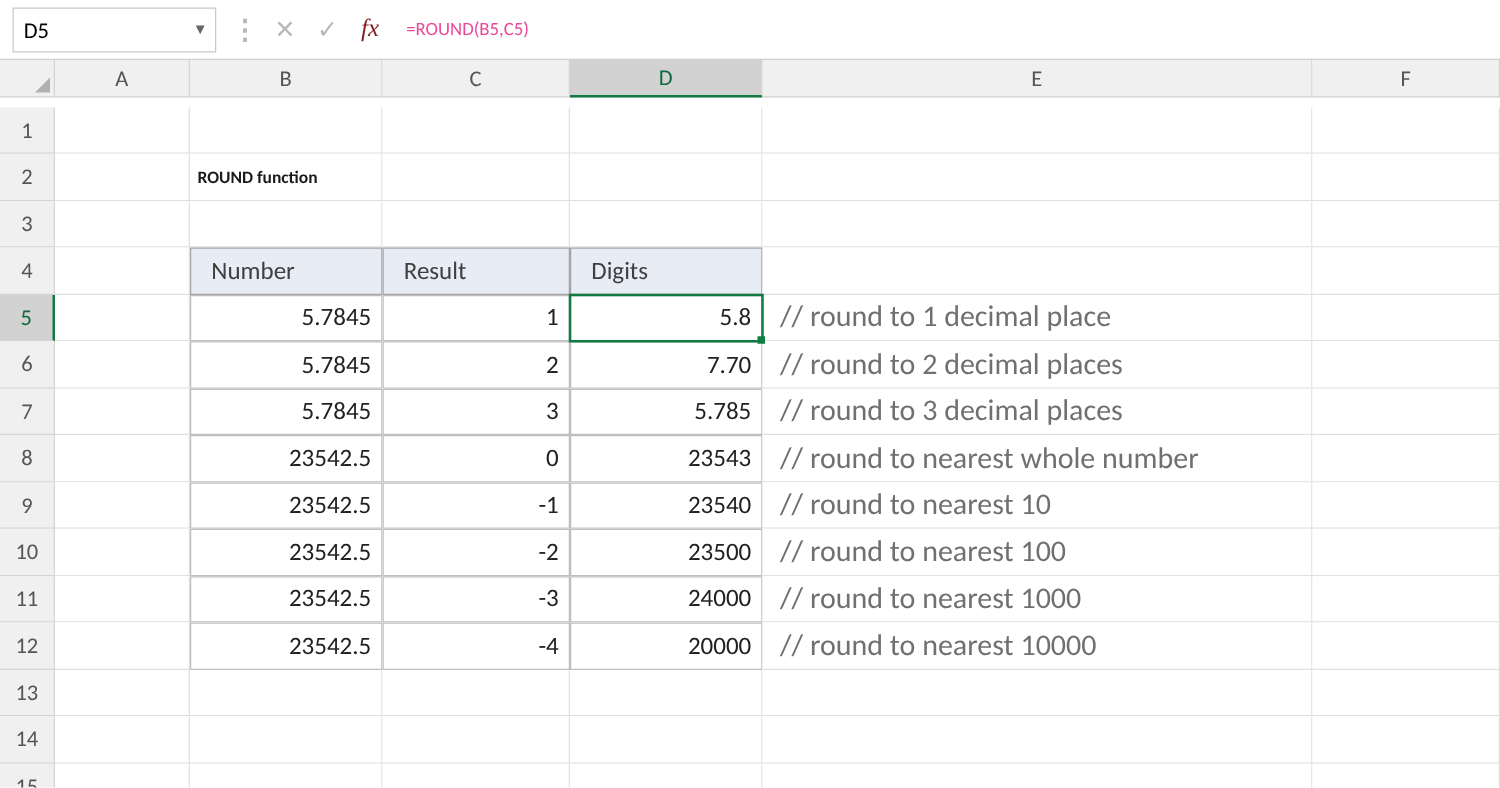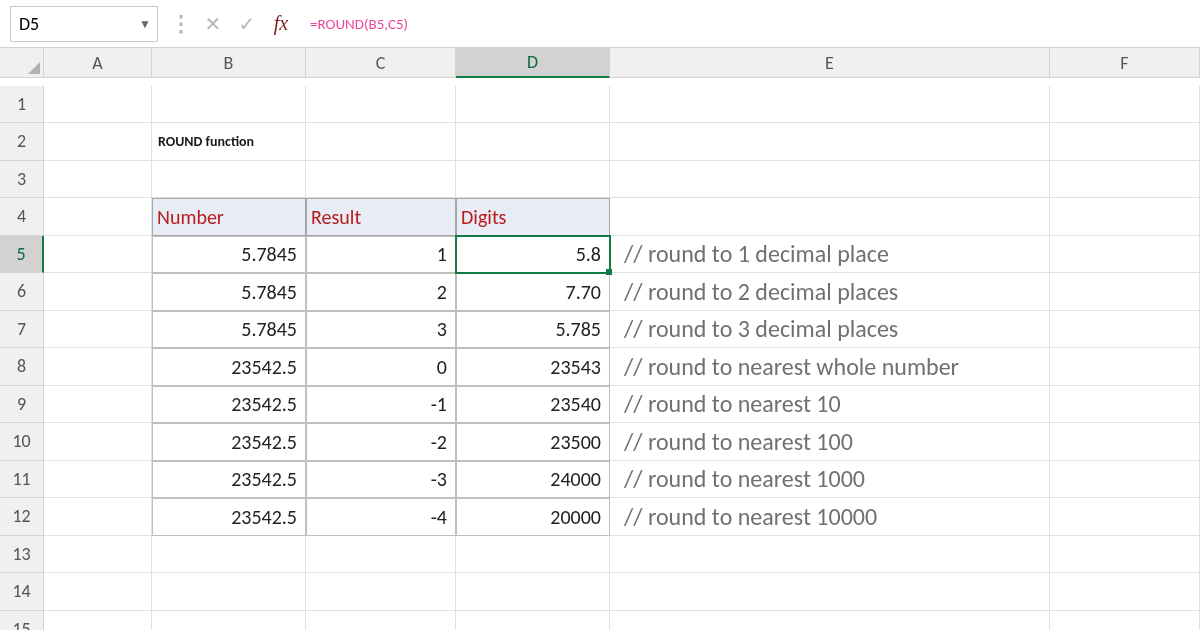--- a/index.html
+++ b/index.html
@@ -13,21 +13,21 @@
     height: 630px;
   }
   .formula-bar {
     display: flex;
     align-items: center;
     height: 48px;
     border-bottom: 1px solid #d0d0d0;
     background: #fff;
   }
   .name-box {
-    width: 148px;
+    width: 163px;
     height: 36px;
     margin: 0 8px 0 10px;
     border: 1px solid #c9c9c9;
     display: flex;
     align-items: center;
     justify-content: space-between;
     padding: 0 6px 0 8px;
     font-size: 18px;
     background: #fff;
   }
@@ -106,22 +106,22 @@
     font-size: 20px;
     background: #fff;
     overflow: visible;
     white-space: nowrap;
   }
   .title-text { font-weight: bold; font-size: 14px; color:#1a1a1a; }
   .tbl-head {
     background: #e8ecf4;
     border: 1px solid #a6a6a6;
     font-weight: normal;
-    color:#b91c1c;
-    padding-left: 4px;
+    color:#404040;
+    padding-left: 16px;
   }
   .tbl-cell {
     border: 1px solid #bfbfbf;
     justify-content: flex-end;
     padding-right: 8px;
     color:#222;
   }
   .comment { color: #707070; font-size:24px; padding-left: 14px; }
   .selected-cell {
     outline: 2px solid #107c41;

